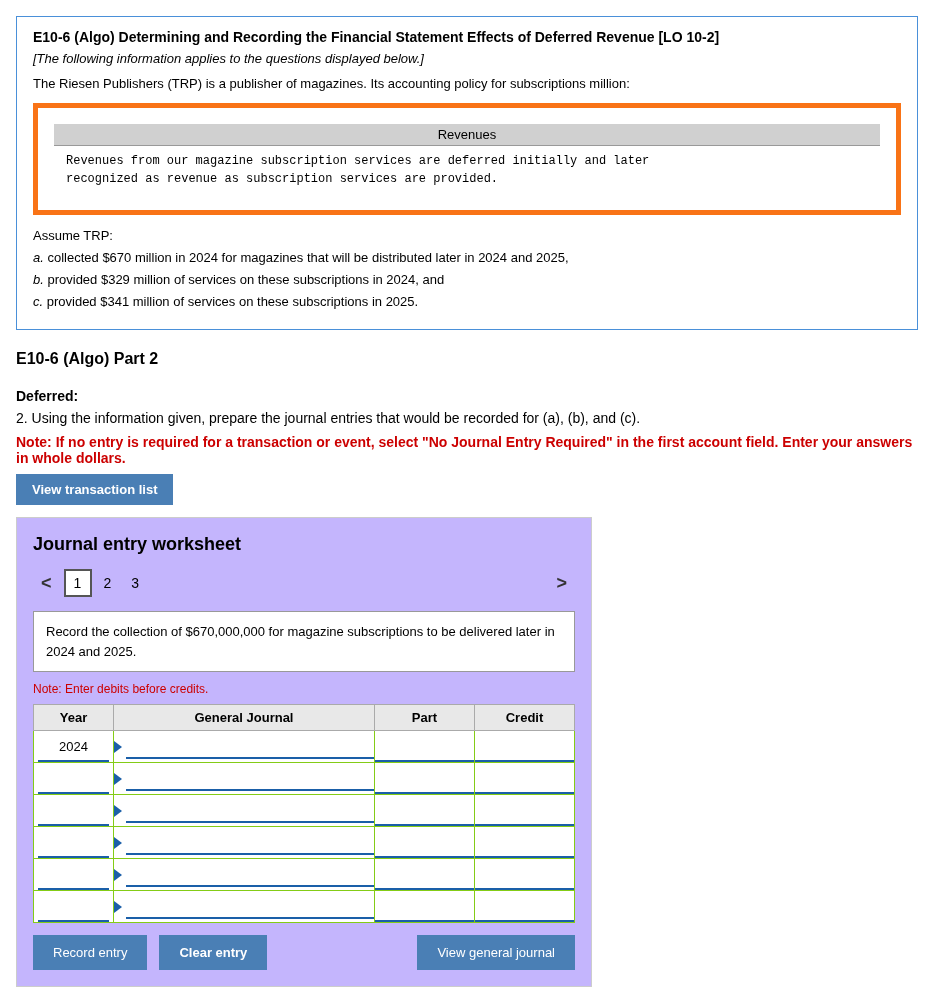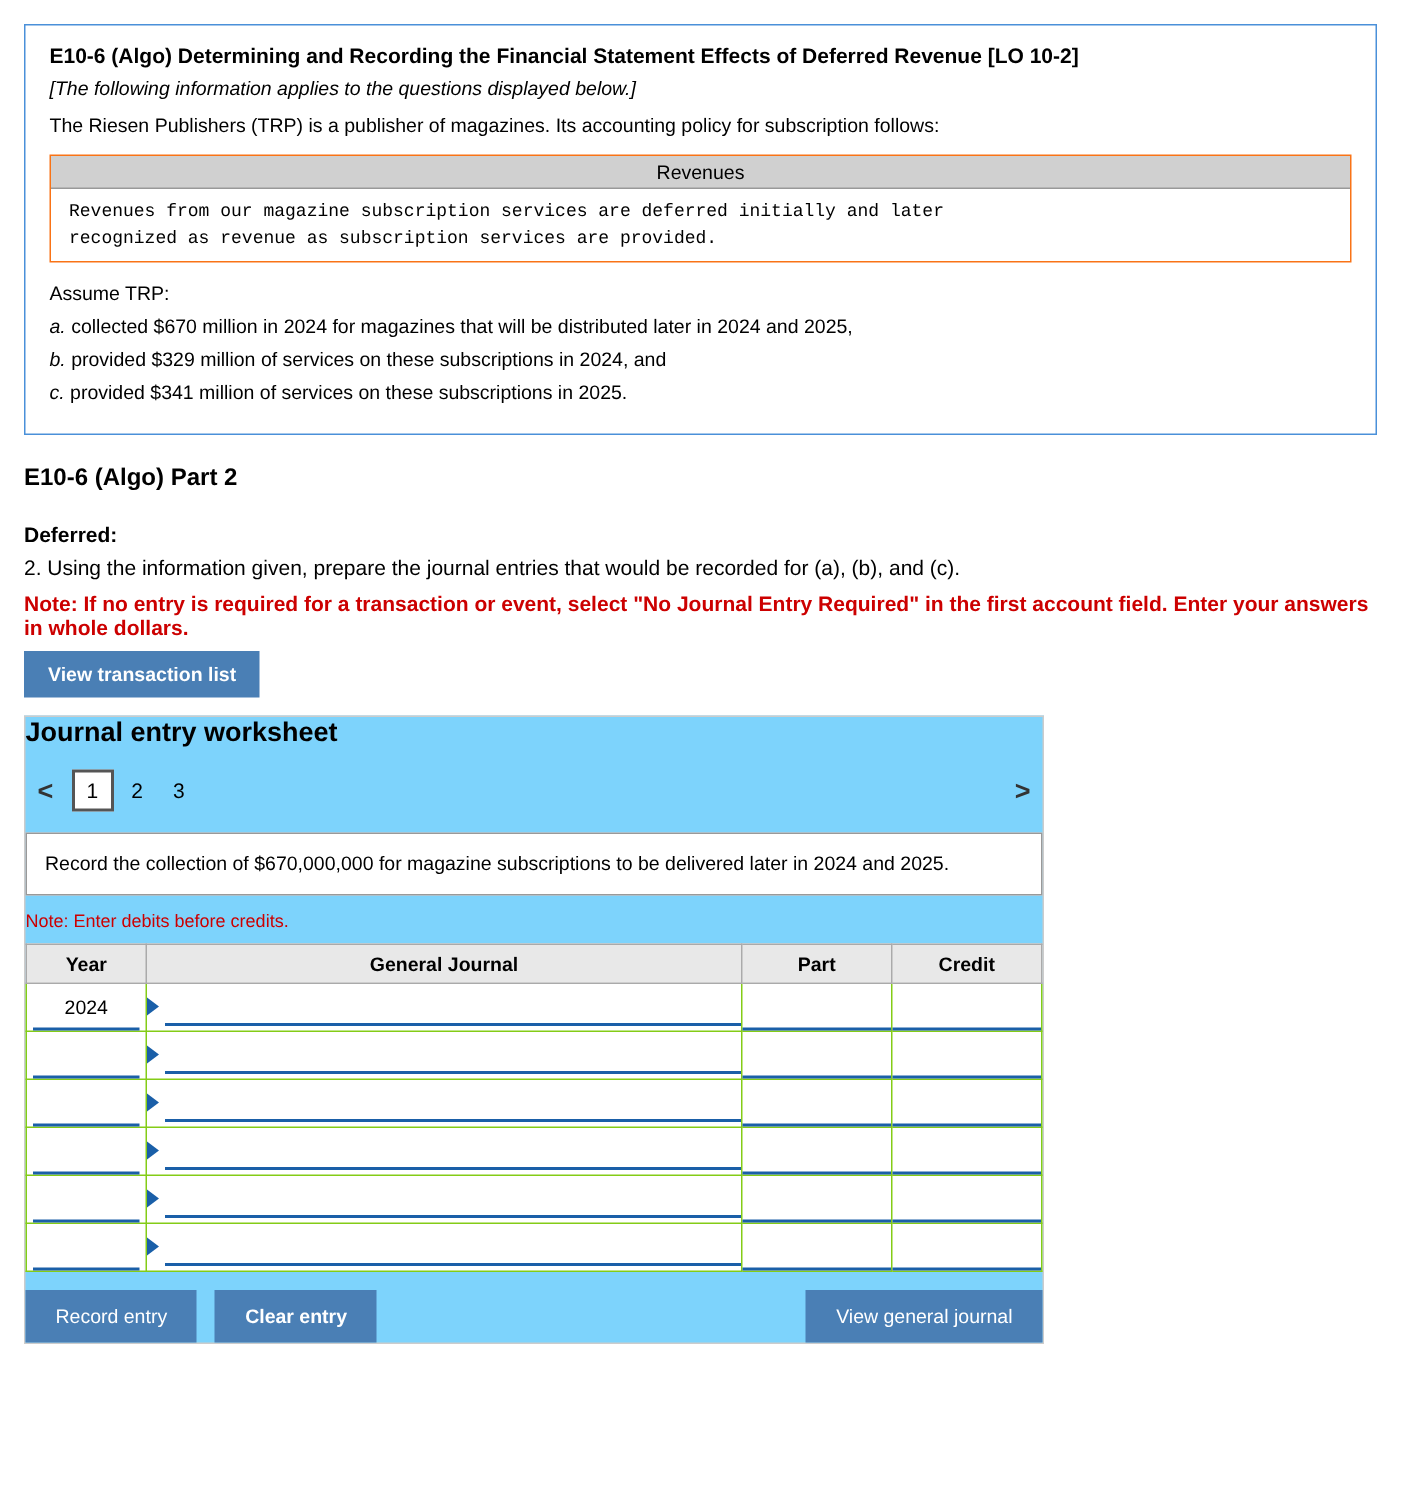--- a/index.html
+++ b/index.html
@@ -35,23 +35,23 @@
       margin-bottom: 10px;
       font-size: 13px;
     }
 
     .info-body {
       margin-bottom: 12px;
       font-size: 13px;
     }
 
     .revenues-box {
-      border: 1px solid #f97316;
+      border: 5px solid #f97316;
       margin: 10px 0;
-      padding: 0;
+      padding: 16px;
     }
 
     .revenues-header {
       background: #d0d0d0;
       text-align: center;
       padding: 3px 8px;
       font-size: 13px;
       border-bottom: 1px solid #999;
     }
 
@@ -104,23 +104,24 @@
       border: none;
       padding: 8px 16px;
       cursor: pointer;
       font-size: 13px;
       font-weight: bold;
     }
 
     
     .worksheet-container {
       border: 1px solid #ccc;
-      background: #7dd3fc;
+      background: #c4b5fd;
+      padding: 16px;
       margin-top: 12px;
-      width: 680px;
+      width: 576px;
     }
 
     .worksheet-title {
       font-size: 18px;
       font-weight: bold;
       margin-bottom: 14px;
     }
 
     
     .pagination {
@@ -305,21 +306,21 @@
   </style>
 </head>
 <body>
 
 <div class="main-container">
 
   
   <div class="info-box">
     <div class="info-title">E10-6 (Algo) Determining and Recording the Financial Statement Effects of Deferred Revenue [LO 10-2]</div>
     <div class="info-subtitle">[The following information applies to the questions displayed below.]</div>
-    <div class="info-body">The Riesen Publishers (TRP) is a publisher of magazines. Its accounting policy for subscription follows:</div>
+    <div class="info-body">The Riesen Publishers (TRP) is a publisher of magazines. Its accounting policy for subscriptions million:</div>
 
     <div class="revenues-box">
       <div class="revenues-header">Revenues</div>
       <div class="revenues-content">
         Revenues from our magazine subscription services are deferred initially and later<br>
         recognized as revenue as subscription services are provided.
       </div>
     </div>
 
     <div class="assume-section">

